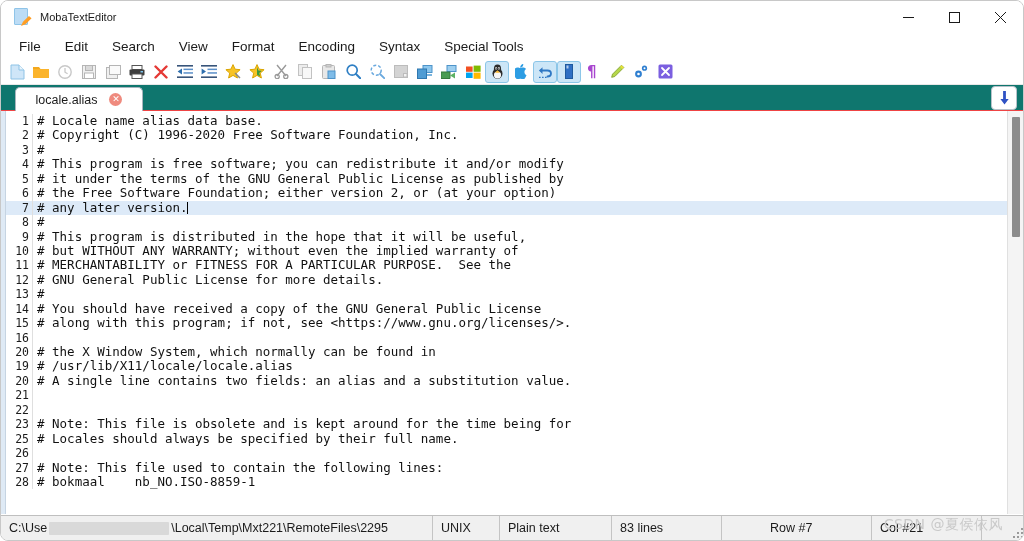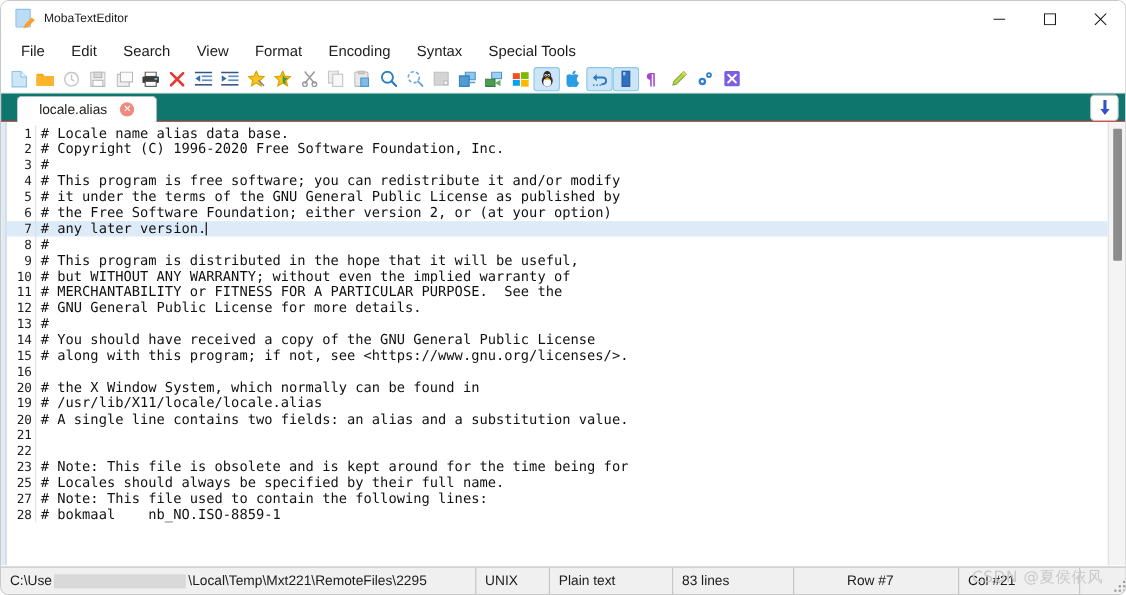--- a/index.html
+++ b/index.html
@@ -536,20 +536,21 @@
         <div class="code-line"><div class="gutter">14</div><div class="gutter-sep"></div><div class="code-text"># You should have received a copy of the GNU General Public License</div></div>
         <div class="code-line"><div class="gutter">15</div><div class="gutter-sep"></div><div class="code-text"># along with this program; if not, see &lt;https://www.gnu.org/licenses/&gt;.</div></div>
         <div class="code-line"><div class="gutter">16</div><div class="gutter-sep"></div><div class="code-text"></div></div>
         <div class="code-line"><div class="gutter">20</div><div class="gutter-sep"></div><div class="code-text"># the X Window System, which normally can be found in</div></div>
         <div class="code-line"><div class="gutter">19</div><div class="gutter-sep"></div><div class="code-text"># /usr/lib/X11/locale/locale.alias</div></div>
         <div class="code-line"><div class="gutter">20</div><div class="gutter-sep"></div><div class="code-text"># A single line contains two fields: an alias and a substitution value.</div></div>
         <div class="code-line"><div class="gutter">21</div><div class="gutter-sep"></div></div>
         <div class="code-line"><div class="gutter">22</div><div class="gutter-sep"></div><div class="code-text"></div></div>
         <div class="code-line"><div class="gutter">23</div><div class="gutter-sep"></div><div class="code-text"># Note: This file is obsolete and is kept around for the time being for</div></div>
         <div class="code-line"><div class="gutter">25</div><div class="gutter-sep"></div><div class="code-text"># Locales should always be specified by their full name.</div></div>
+        <div class="code-line"><div class="gutter">26</div><div class="gutter-sep"></div><div class="code-text"></div></div>
         <div class="code-line"><div class="gutter">27</div><div class="gutter-sep"></div><div class="code-text"># Note: This file used to contain the following lines:</div></div>
         <div class="code-line"><div class="gutter">28</div><div class="gutter-sep"></div><div class="code-text"># bokmaal    nb_NO.ISO-8859-1</div></div>
       </div>
     <div class="vscroll">
       <div class="vthumb"></div>
     </div>
   </div>
 
   <div class="statusbar">
     <div class="sb-cell sb-path">

